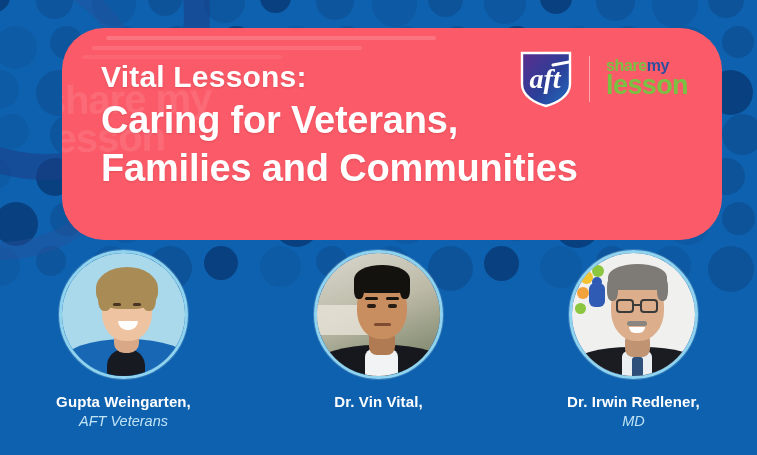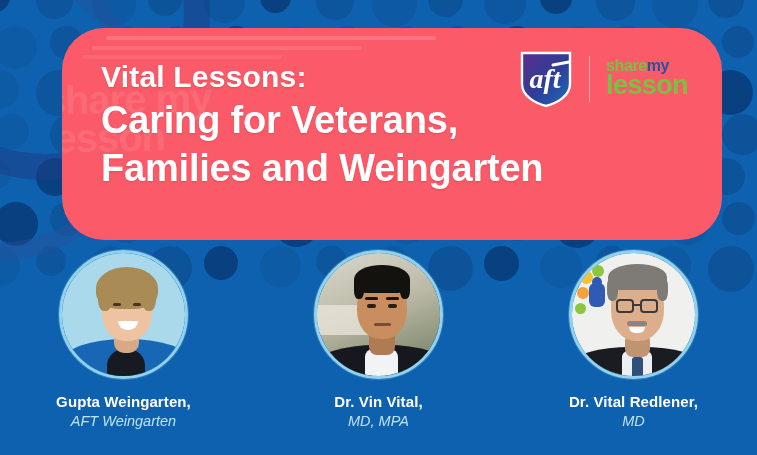--- a/index.html
+++ b/index.html
@@ -231,21 +231,21 @@
     <div class="deco-line" style="left:20px;top:27px;width:200px;opacity:.45;"></div>
 
     <div class="watermark">
       <span>share my</span>
       <span class="l2">lesson</span>
     </div>
 
     <div id="title-block">
       <div class="t-line1">Vital Lessons:</div>
       <div class="t-line2">Caring for Veterans,</div>
-      <div class="t-line3">Families and Weingarten</div>
+      <div class="t-line3">Families and Communities</div>
     </div>
 
     <div id="logo-group">
 
       <div id="aft-shield">
         <svg viewBox="0 0 54 58" width="54" height="58">
           <defs>
             <linearGradient id="shieldg" x1="0" y1="0" x2="1" y2="1">
               <stop offset="0%" stop-color="#5b2d8e"></stop>
               <stop offset="55%" stop-color="#2b3f98"></stop>
@@ -290,21 +290,21 @@
           <div class="pshape" style="left:36px;top:30px;width:14px;height:28px;background:#a98b55;border-radius:40%;"></div>
           <div class="pshape" style="left:80px;top:30px;width:14px;height:28px;background:#a98b55;border-radius:40%;"></div>
 
           <div class="pshape" style="left:51px;top:50px;width:8px;height:3px;background:#4a3524;border-radius:2px;"></div>
           <div class="pshape" style="left:71px;top:50px;width:8px;height:3px;background:#4a3524;border-radius:2px;"></div>
 
           <div class="pshape" style="left:56px;top:68px;width:20px;height:9px;background:#ffffff;border-radius:0 0 10px 10px;"></div>
         </div>
       </div>
       <div class="sp-name">Gupta Weingarten,</div>
-      <div class="sp-role">AFT Weingarten</div>
+      <div class="sp-role">AFT Veterans</div>
     </div>
 
     <div class="speaker">
       <div class="portrait">
         <div class="scene" style="background:linear-gradient(160deg,#d9d8cf 0%,#bcb9a6 45%,#6d7a5d 100%);">
           <div class="pshape" style="left:0;top:52px;width:58px;height:30px;background:#e7e4d8;opacity:.8;"></div>
 
           <div class="pshape" style="left:0px;top:92px;width:129px;height:40px;background:#16181d;border-radius:46% 46% 0 0;"></div>
 
           <div class="pshape" style="left:48px;top:96px;width:33px;height:36px;background:#f2f3f5;border-radius:8px;"></div>
@@ -320,21 +320,20 @@
           <div class="pshape" style="left:48px;top:44px;width:13px;height:3px;background:#17130f;border-radius:2px;"></div>
           <div class="pshape" style="left:69px;top:44px;width:13px;height:3px;background:#17130f;border-radius:2px;"></div>
 
           <div class="pshape" style="left:50px;top:51px;width:9px;height:4px;background:#2a1d14;border-radius:3px;"></div>
           <div class="pshape" style="left:71px;top:51px;width:9px;height:4px;background:#2a1d14;border-radius:3px;"></div>
 
           <div class="pshape" style="left:57px;top:70px;width:17px;height:3px;background:#7d4a32;border-radius:3px;"></div>
         </div>
       </div>
       <div class="sp-name">Dr. Vin Vital,</div>
-      <div class="sp-role">MD, MPA</div>
     </div>
 
     <div class="speaker">
       <div class="portrait">
         <div class="scene" style="background:#f0f0ee;">
 
           <div class="pshape" style="left:8px;top:18px;width:13px;height:13px;background:#f2c230;border-radius:50%;"></div>
           <div class="pshape" style="left:20px;top:12px;width:12px;height:12px;background:#8cc63f;border-radius:50%;"></div>
           <div class="pshape" style="left:5px;top:34px;width:12px;height:12px;background:#f2a23a;border-radius:50%;"></div>
           <div class="pshape" style="left:17px;top:30px;width:16px;height:24px;background:#2f5bb5;border-radius:6px;"></div>
@@ -355,18 +354,18 @@
 
           <div class="pshape" style="left:44px;top:46px;width:18px;height:14px;border:2px solid #3a3a3a;border-radius:4px;"></div>
           <div class="pshape" style="left:68px;top:46px;width:18px;height:14px;border:2px solid #3a3a3a;border-radius:4px;"></div>
           <div class="pshape" style="left:62px;top:51px;width:6px;height:2px;background:#3a3a3a;"></div>
 
           <div class="pshape" style="left:55px;top:68px;width:20px;height:5px;background:#8a8580;border-radius:3px;"></div>
 
           <div class="pshape" style="left:57px;top:74px;width:16px;height:6px;background:#ffffff;border-radius:0 0 8px 8px;"></div>
         </div>
       </div>
-      <div class="sp-name">Dr. Vital Redlener,</div>
+      <div class="sp-name">Dr. Irwin Redlener,</div>
       <div class="sp-role">MD</div>
     </div>
 
   </div>
 </div>
 
 </body></html>

